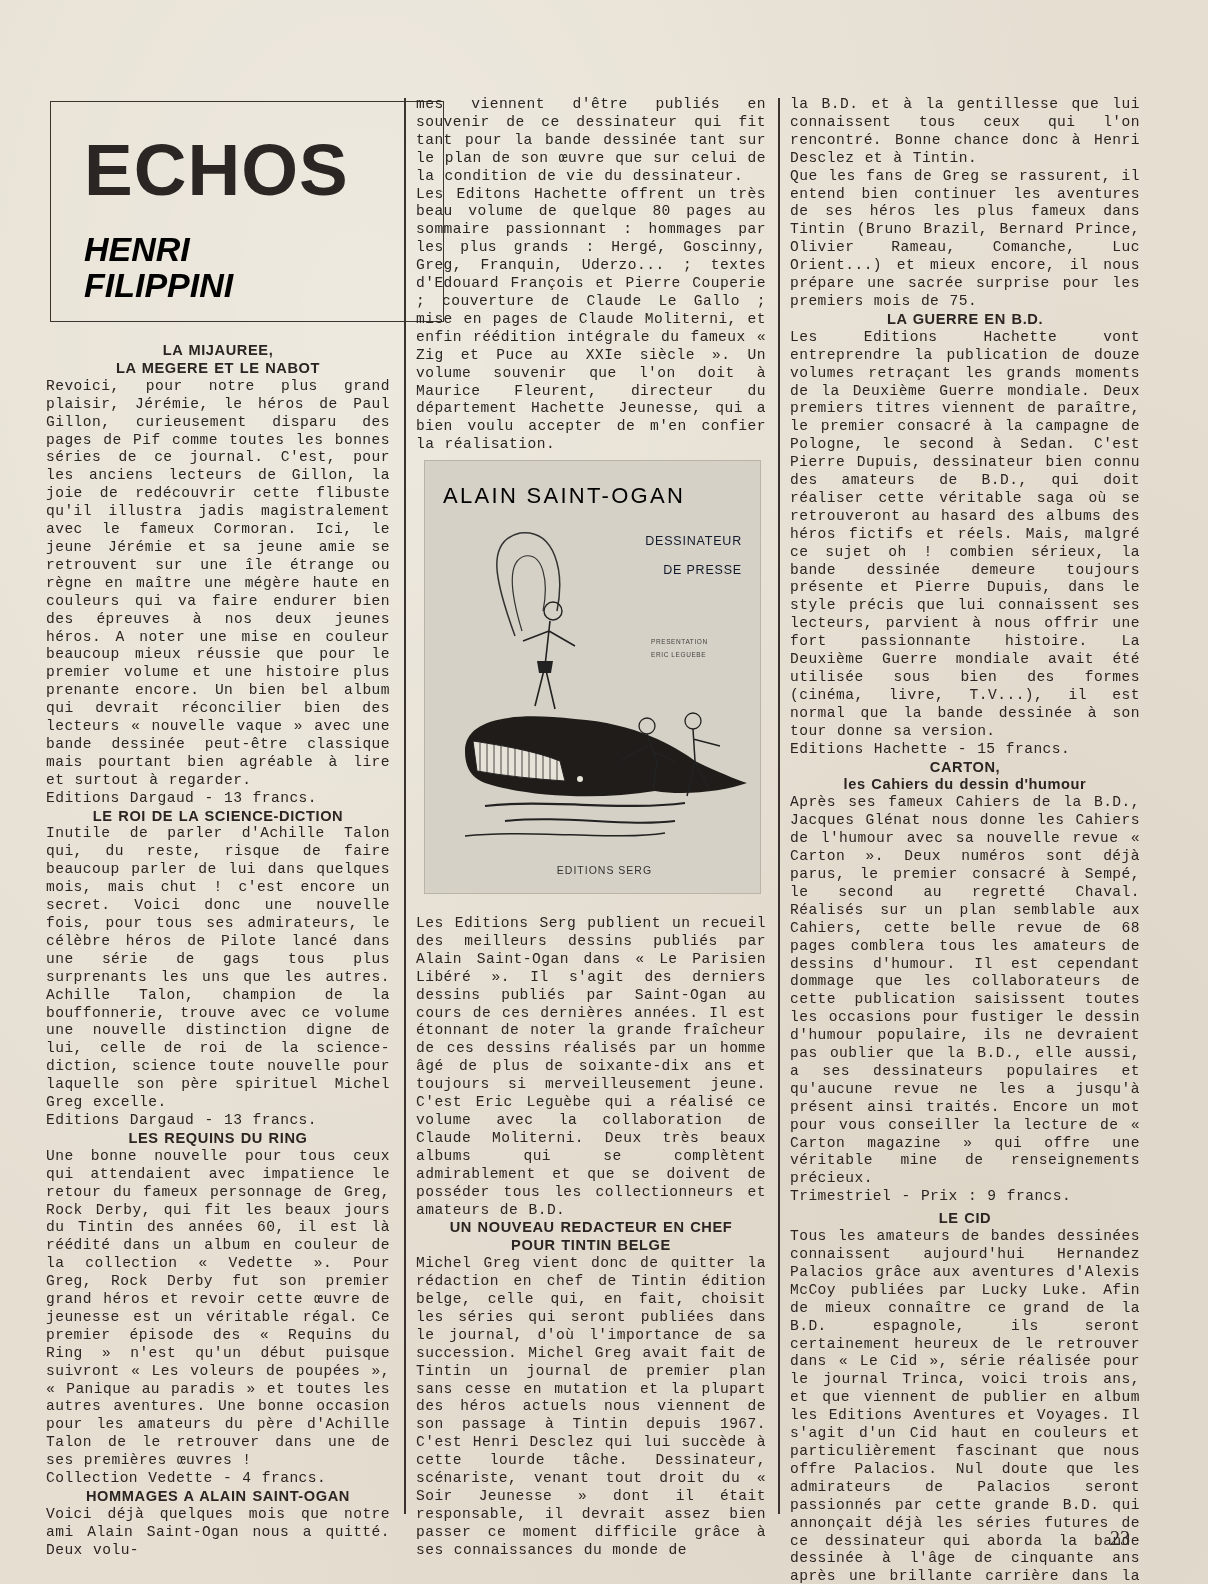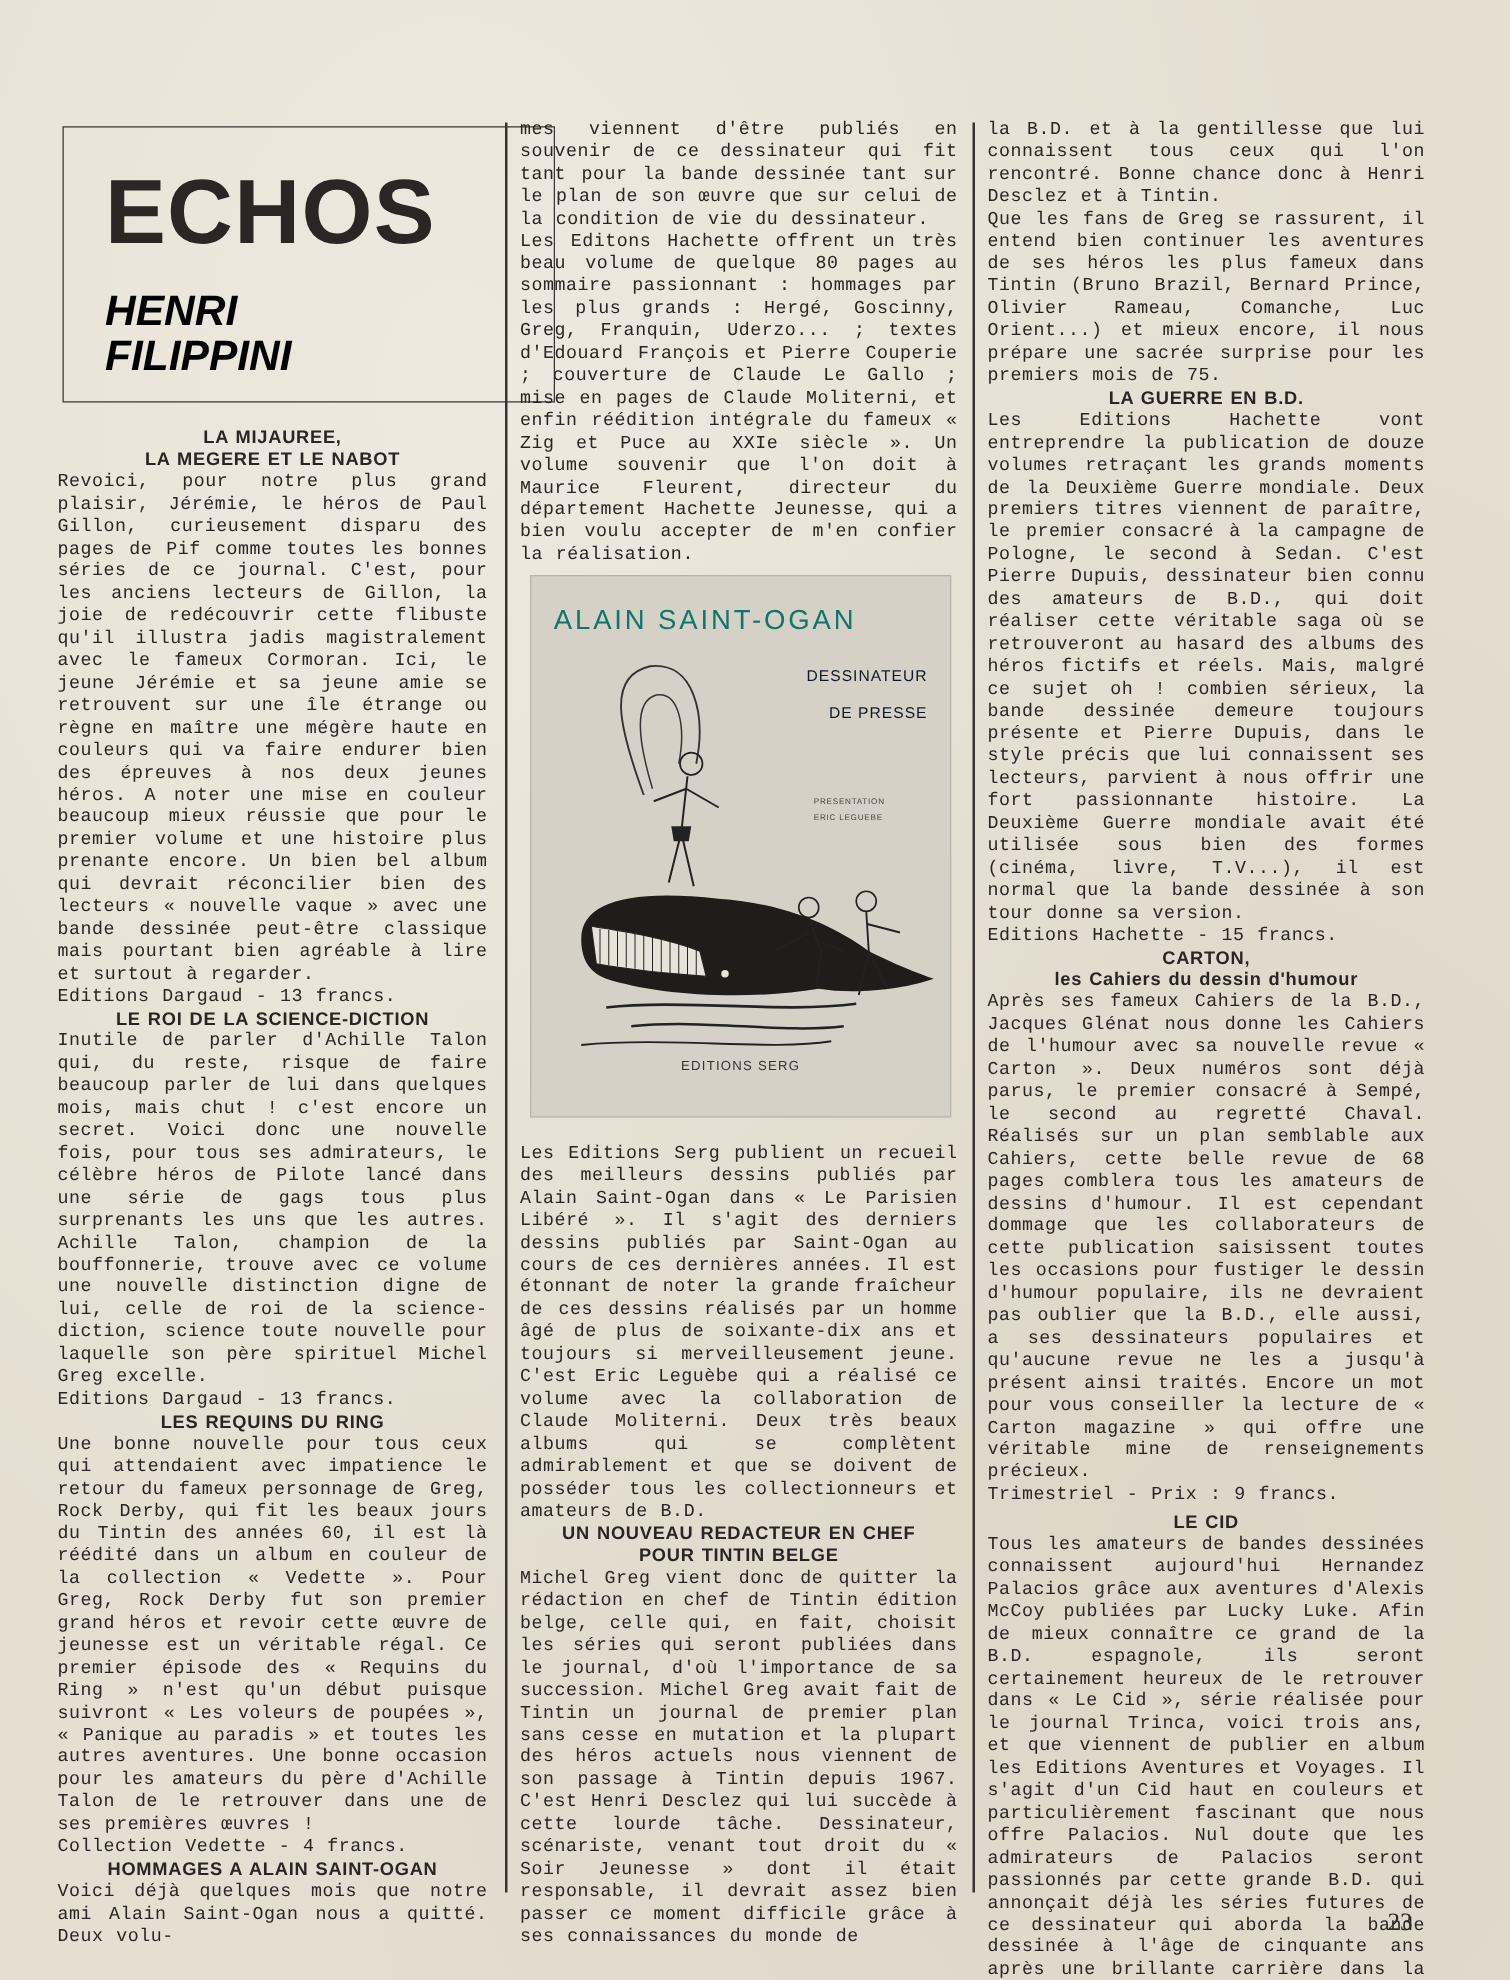--- a/index.html
+++ b/index.html
@@ -52,33 +52,33 @@
   .col1 .body { position:absolute; top:246px; left:0; width:344px; }
 
   .cover {
     position:absolute; left:424px; top:460px; width:337px; height:434px;
     background:#d6d1c6;
     border:1px solid #b9b3a8; box-sizing:border-box;
     overflow:hidden;
   }
   .cover .ctitle {
     position:absolute; left:18px; top:22px; width:305px;
-    font-size:22px; letter-spacing:2.3px; color:#0f766e; font-weight:normal;
+    font-size:22px; letter-spacing:2.3px; color:#000000; font-weight:normal;
     white-space:nowrap;
   }
   .cover .csub {
     position:absolute; right:18px; font-size:12.5px; letter-spacing:0.8px; color:#0f172a;
     text-align:right;
   }
   .cover .csmall {
     position:absolute; left:226px; font-size:6.5px; letter-spacing:0.6px; color:#444;
   }
   .cover .cpub {
-    position:absolute; left:0; width:100%; top:386px; text-align:center;
-    font-size:10.5px; letter-spacing:1px; color:#333;
+    position:absolute; left:0; width:100%; top:403px; text-align:center;
+    font-size:10.5px; letter-spacing:1px; color:#333;padding-left:12px;
   }
   .cover svg { position:absolute; left:0; top:0; }
   .col2 .after { position:absolute; top:819px; left:0; width:350px; }
 
   .page-number {
     position:absolute; left:1110px; top:1527px;
     font-family:"Liberation Serif", serif; font-size:20px; color:#2e2a27;
   }
 </style>
 </head>

